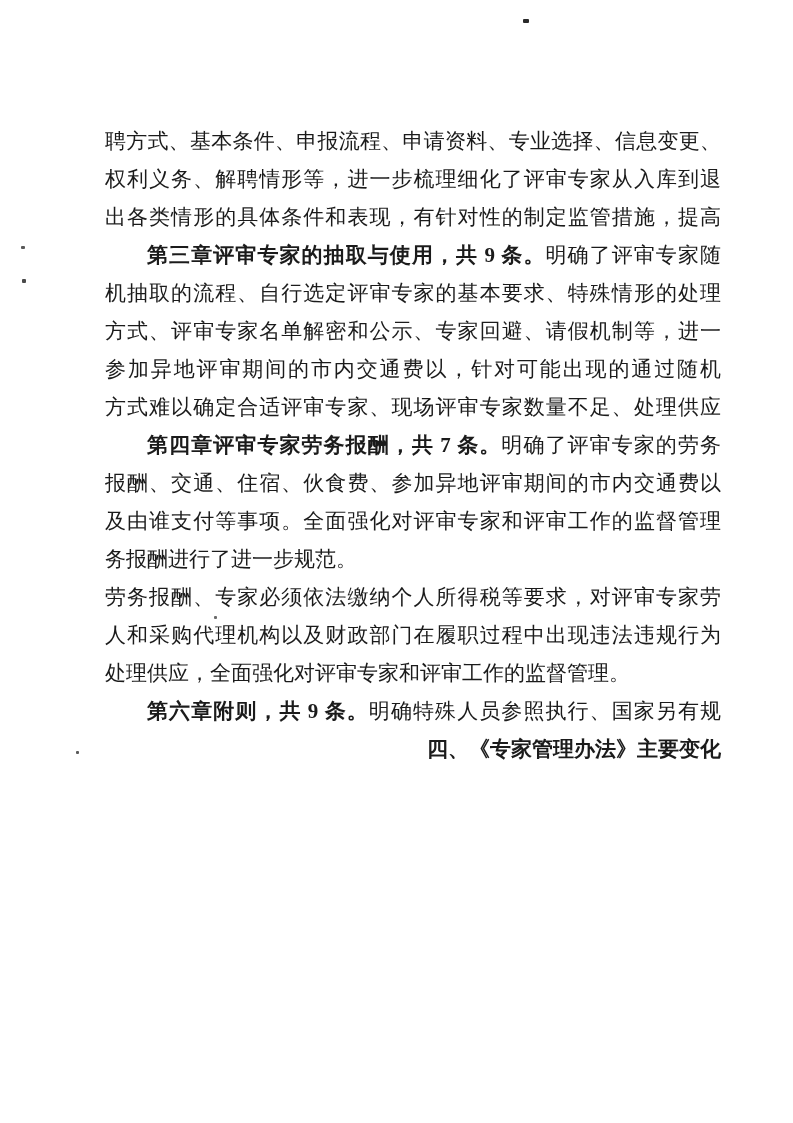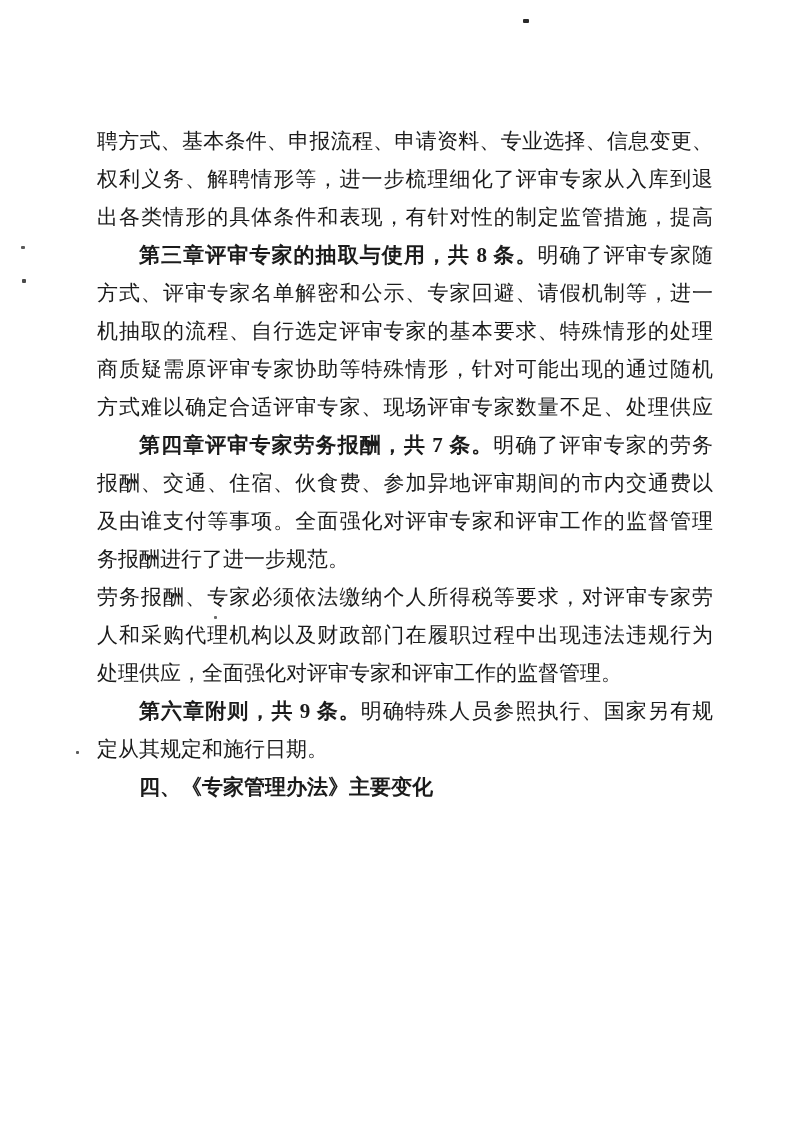--- a/index.html
+++ b/index.html
@@ -10,77 +10,76 @@
   .page {
     position: relative;
     width: 793px;
     height: 1123px;
     background: #ffffff;
     overflow: hidden;
     font-family: "Liberation Serif", "DejaVu Serif", serif;
   }
   .text-block {
     position: absolute;
-    left: 97px;
+    left: 105px;
     top: 122px;
     width: 616px;
     color: #1b1b1b;
     font-size: 21px;
     line-height: 38px;
   }
   .paragraph { margin: 0; padding: 0; }
   .line {
     height: 38px;
     white-space: nowrap;
     text-align: left;
   }
   .line.justify {
     white-space: normal;
     text-align: justify;
     text-align-last: justify;
   }
-  .line.indent { text-indent: 42px; }
+  .line.indent { text-indent: 42px; text-align: right; }
   .seg-bold { font-weight: 700; }
   .seg-regular { font-weight: 400; }
   .speck {
     position: absolute;
     border-radius: 1px;
   }
 </style>
 </head>
 <body>
 
 <div class="page">
   <div class="text-block" id="text-block" style="color: rgb(27, 27, 27);">
       <div class="paragraph">
         <div class="line justify"><span class="seg-regular">聘方式、基本条件、申报流程、申请资料、专业选择、信息变更、</span></div>
         <div class="line justify"><span class="seg-regular">权利义务、解聘情形等，进一步梳理细化了评审专家从入库到退</span></div>
         <div class="line justify"><span class="seg-regular">出各类情形的具体条件和表现，有针对性的制定监管措施，提高</span></div>
       </div>
       <div class="paragraph">
-        <div class="line justify indent"><span class="seg-bold">第三章评审专家的抽取与使用，共 8 条。</span><span class="seg-regular">明确了评审专家随</span></div>
+        <div class="line justify indent"><span class="seg-bold">第三章评审专家的抽取与使用，共 9 条。</span><span class="seg-regular">明确了评审专家随</span></div>
+        <div class="line justify"><span class="seg-regular">机抽取的流程、自行选定评审专家的基本要求、特殊情形的处理</span></div>
         <div class="line justify"><span class="seg-regular">方式、评审专家名单解密和公示、专家回避、请假机制等，进一</span></div>
-        <div class="line justify"><span class="seg-regular">机抽取的流程、自行选定评审专家的基本要求、特殊情形的处理</span></div>
-        <div class="line justify"><span class="seg-regular">商质疑需原评审专家协助等特殊情形，针对可能出现的通过随机</span></div>
+        <div class="line justify"><span class="seg-regular">参加异地评审期间的市内交通费以，针对可能出现的通过随机</span></div>
         <div class="line justify"><span class="seg-regular">方式难以确定合适评审专家、现场评审专家数量不足、处理供应</span></div>
       </div>
       <div class="paragraph">
         <div class="line justify indent"><span class="seg-bold">第四章评审专家劳务报酬，共 7 条。</span><span class="seg-regular">明确了评审专家的劳务</span></div>
         <div class="line justify"><span class="seg-regular">报酬、交通、住宿、伙食费、参加异地评审期间的市内交通费以</span></div>
         <div class="line justify"><span class="seg-regular">及由谁支付等事项。全面强化对评审专家和评审工作的监督管理</span></div>
         <div class="line"><span class="seg-regular">务报酬进行了进一步规范。</span></div>
         <div class="line justify"><span class="seg-regular">劳务报酬、专家必须依法缴纳个人所得税等要求，对评审专家劳</span></div>
       </div>
       <div class="paragraph">
         <div class="line justify"><span class="seg-regular">人和采购代理机构以及财政部门在履职过程中出现违法违规行为</span></div>
         <div class="line"><span class="seg-regular">处理供应，全面强化对评审专家和评审工作的监督管理。</span></div>
       </div>
       <div class="paragraph">
         <div class="line justify indent"><span class="seg-bold">第六章附则，共 9 条。</span><span class="seg-regular">明确特殊人员参照执行、国家另有规</span></div>
-        <div class="line"><span class="seg-regular">定从其规定和施行日期。</span></div>
       </div>
       <div class="paragraph">
         <div class="line indent"><span class="seg-bold">四、《专家管理办法》主要变化</span></div>
       </div>
     </div>
 
   <div class="speck" style="left:523px; top:19px; width:6px; height:4px; background:#2a2a2a;"></div>
   <div class="speck" style="left:21px; top:246px; width:4px; height:3px; background:#5a5a5a;"></div>
   <div class="speck" style="left:22px; top:279px; width:4px; height:4px; background:#4a4a4a;"></div>
   <div class="speck" style="left:214px; top:616px; width:3px; height:3px; background:#6a6a6a;"></div>

